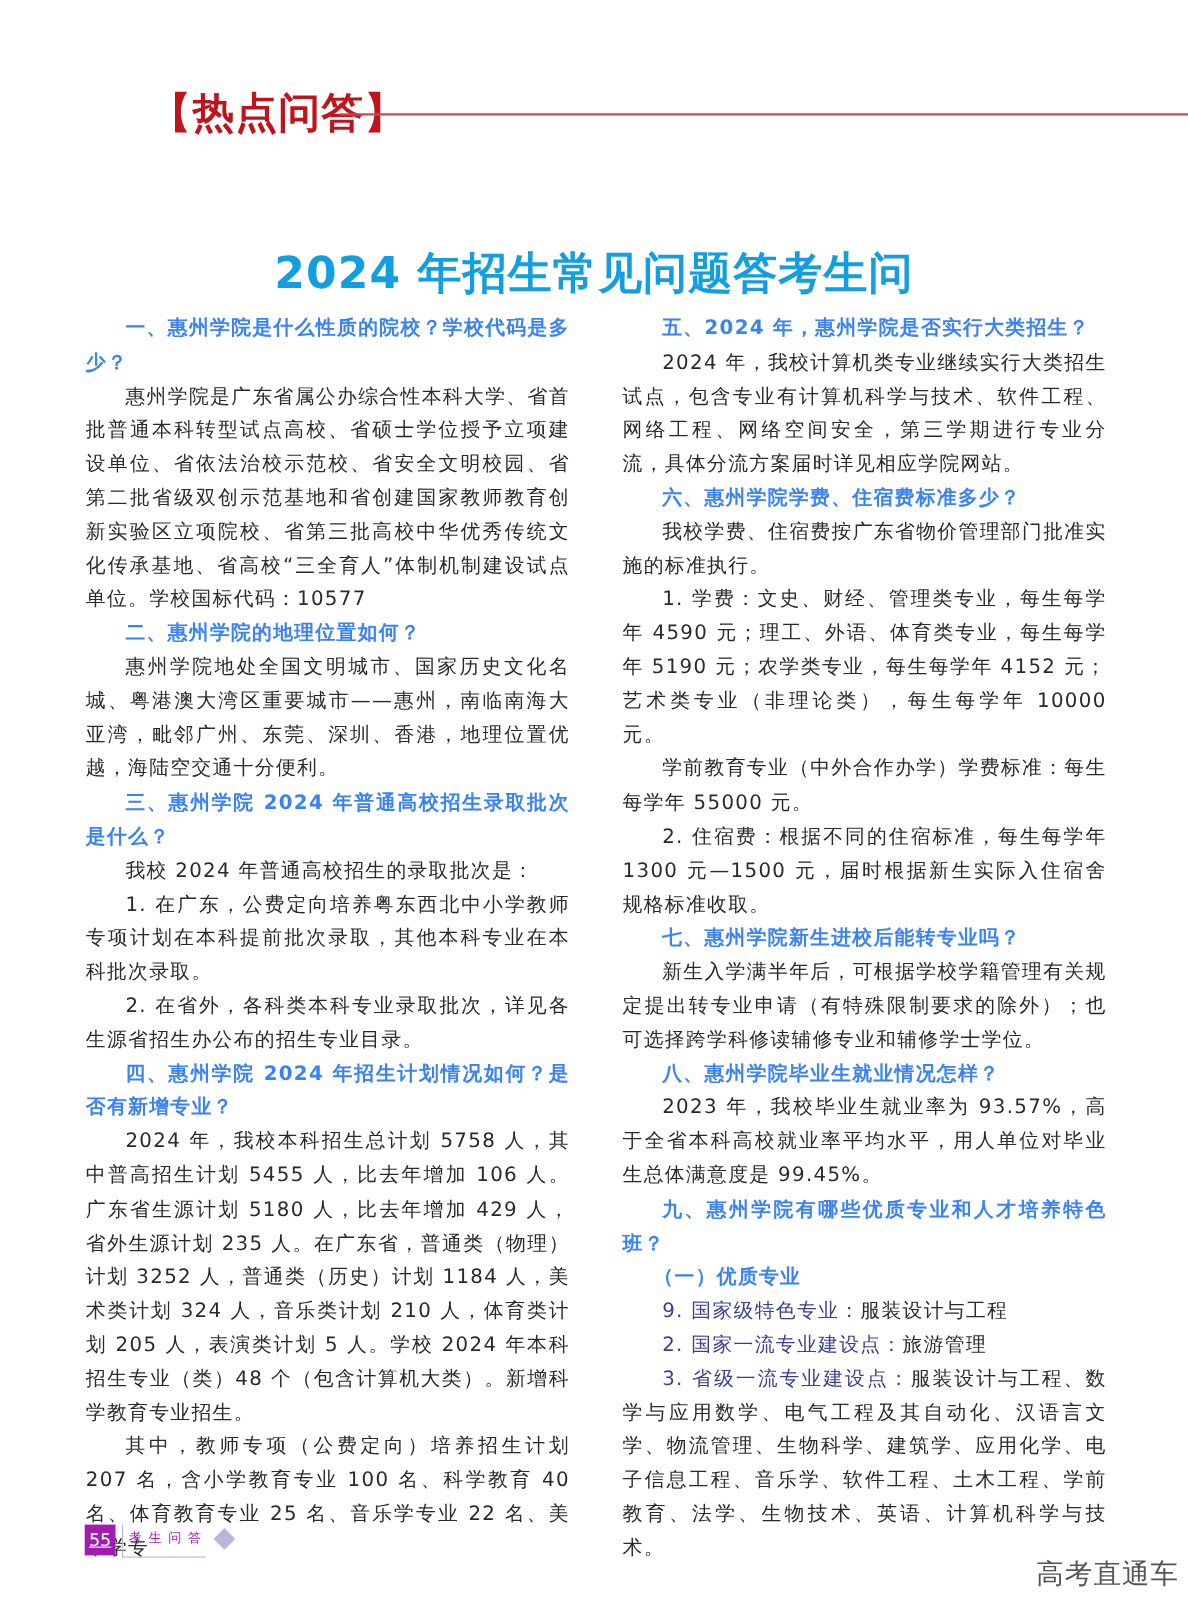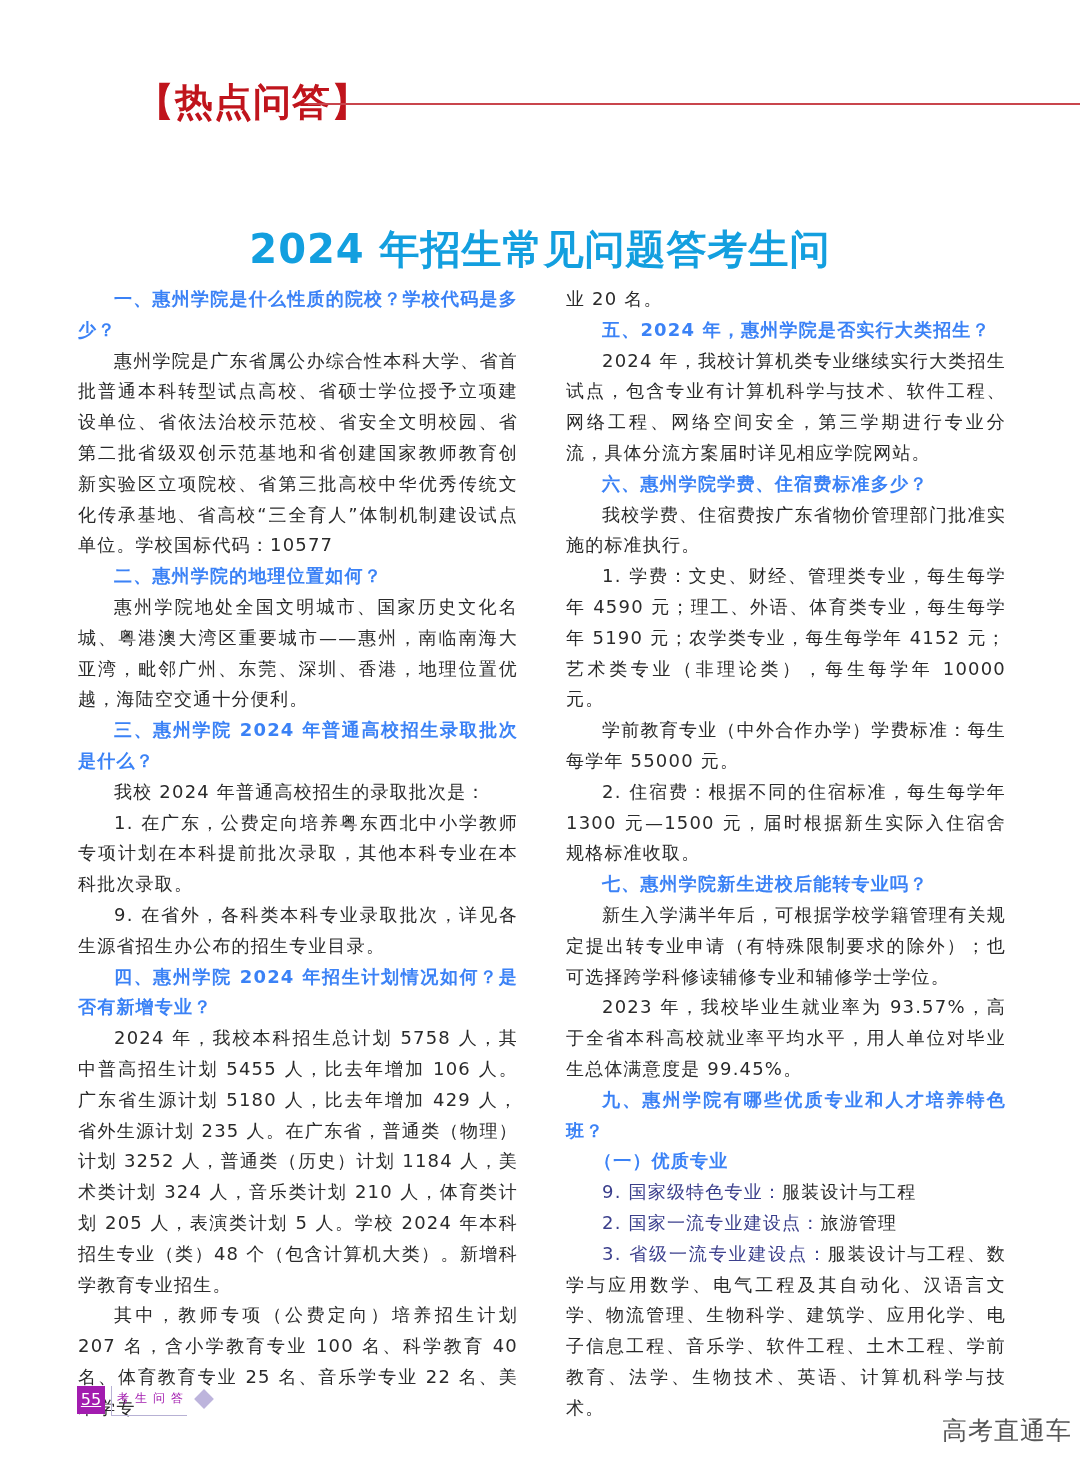--- a/index.html
+++ b/index.html
@@ -55,37 +55,37 @@
 <div class="page-title">2024 年招生常见问题答考生问</div>
 
 <div class="col left">
   <p class="q">一、惠州学院是什么性质的院校？学校代码是多少？</p>
   <p class="a">惠州学院是广东省属公办综合性本科大学、省首批普通本科转型试点高校、省硕士学位授予立项建设单位、省依法治校示范校、省安全文明校园、省第二批省级双创示范基地和省创建国家教师教育创新实验区立项院校、省第三批高校中华优秀传统文化传承基地、省高校“三全育人”体制机制建设试点单位。学校国标代码：10577</p>
   <p class="q">二、惠州学院的地理位置如何？</p>
   <p class="a">惠州学院地处全国文明城市、国家历史文化名城、粤港澳大湾区重要城市——惠州，南临南海大亚湾，毗邻广州、东莞、深圳、香港，地理位置优越，海陆空交通十分便利。</p>
   <p class="q">三、惠州学院 2024 年普通高校招生录取批次是什么？</p>
   <p class="a">我校 2024 年普通高校招生的录取批次是：</p>
   <p class="a">1. 在广东，公费定向培养粤东西北中小学教师专项计划在本科提前批次录取，其他本科专业在本科批次录取。</p>
-  <p class="a">9. 在省外，各科类本科专业录取批次，详见各生源省招生办公布的招生专业目录。</p>
+  <p class="a">2. 在省外，各科类本科专业录取批次，详见各生源省招生办公布的招生专业目录。</p>
   <p class="q">四、惠州学院 2024 年招生计划情况如何？是否有新增专业？</p>
   <p class="a">2024 年，我校本科招生总计划 5758 人，其中普高招生计划 5455 人，比去年增加 106 人。广东省生源计划 5180 人，比去年增加 429 人，省外生源计划 235 人。在广东省，普通类（物理）计划 3252 人，普通类（历史）计划 1184 人，美术类计划 324 人，音乐类计划 210 人，体育类计划 205 人，表演类计划 5 人。学校 2024 年本科招生专业（类）48 个（包含计算机大类）。新增科学教育专业招生。</p>
   <p class="a">其中，教师专项（公费定向）培养招生计划 207 名，含小学教育专业 100 名、科学教育 40 名、体育教育专业 25 名、音乐学专业 22 名、美术学专</p>
 </div>
 
 <div class="col right">
-  <p class="a noind">业 20 名。</p>
   <p class="q">五、2024 年，惠州学院是否实行大类招生？</p>
   <p class="a">2024 年，我校计算机类专业继续实行大类招生试点，包含专业有计算机科学与技术、软件工程、网络工程、网络空间安全，第三学期进行专业分流，具体分流方案届时详见相应学院网站。</p>
   <p class="q">六、惠州学院学费、住宿费标准多少？</p>
   <p class="a">我校学费、住宿费按广东省物价管理部门批准实施的标准执行。</p>
   <p class="a">1. 学费：文史、财经、管理类专业，每生每学年 4590 元；理工、外语、体育类专业，每生每学年 5190 元；农学类专业，每生每学年 4152 元；艺术类专业（非理论类），每生每学年 10000 元。</p>
   <p class="a">学前教育专业（中外合作办学）学费标准：每生每学年 55000 元。</p>
   <p class="a">2. 住宿费：根据不同的住宿标准，每生每学年 1300 元—1500 元，届时根据新生实际入住宿舍规格标准收取。</p>
   <p class="q">七、惠州学院新生进校后能转专业吗？</p>
   <p class="a">新生入学满半年后，可根据学校学籍管理有关规定提出转专业申请（有特殊限制要求的除外）；也可选择跨学科修读辅修专业和辅修学士学位。</p>
+  <p class="q">八、惠州学院毕业生就业情况怎样？</p>
   <p class="a">2023 年，我校毕业生就业率为 93.57%，高于全省本科高校就业率平均水平，用人单位对毕业生总体满意度是 99.45%。</p>
   <p class="q">九、惠州学院有哪些优质专业和人才培养特色班？</p>
   <p class="sub">（一）优质专业</p>
   <p class="a">
     <span class="hl">9. 国家级特色专业：</span><span>服装设计与工程</span>
   </p>
   <p class="a">
     <span class="hl">2. 国家一流专业建设点：</span><span>旅游管理</span>
   </p>
   <p class="a">

